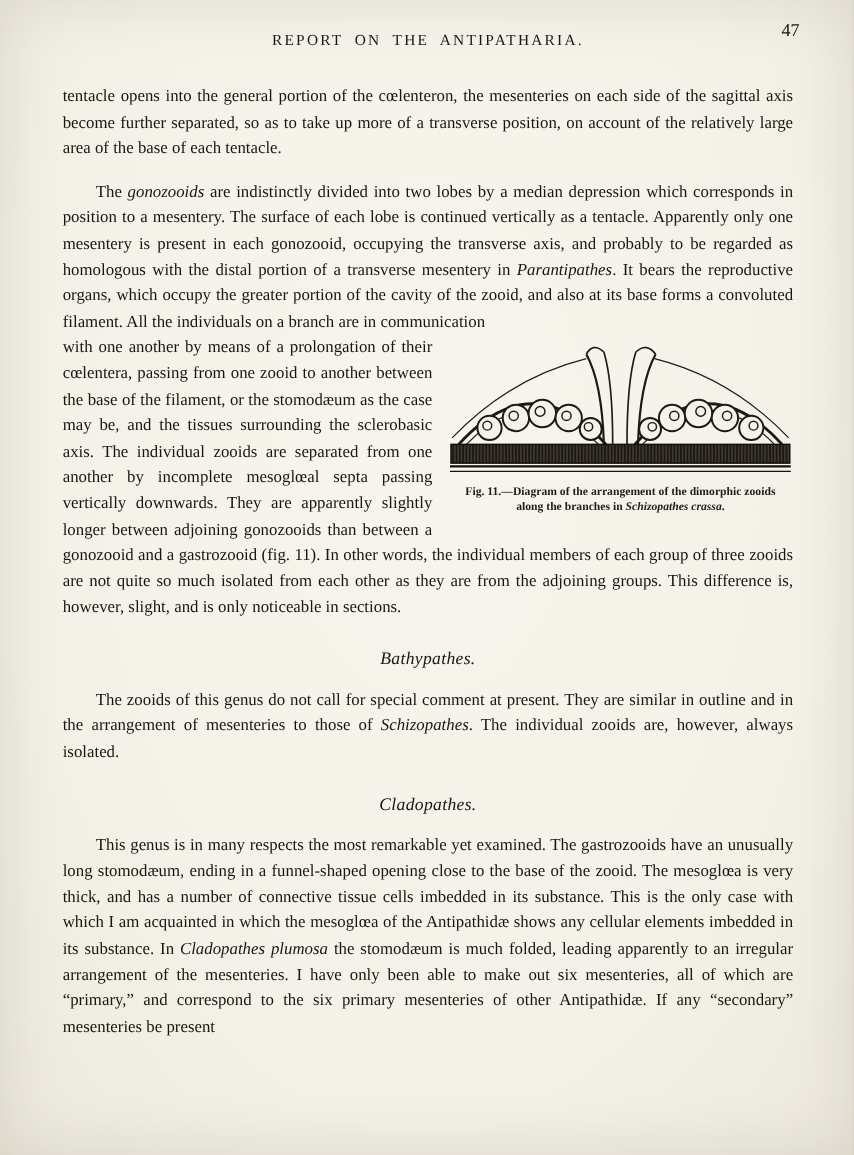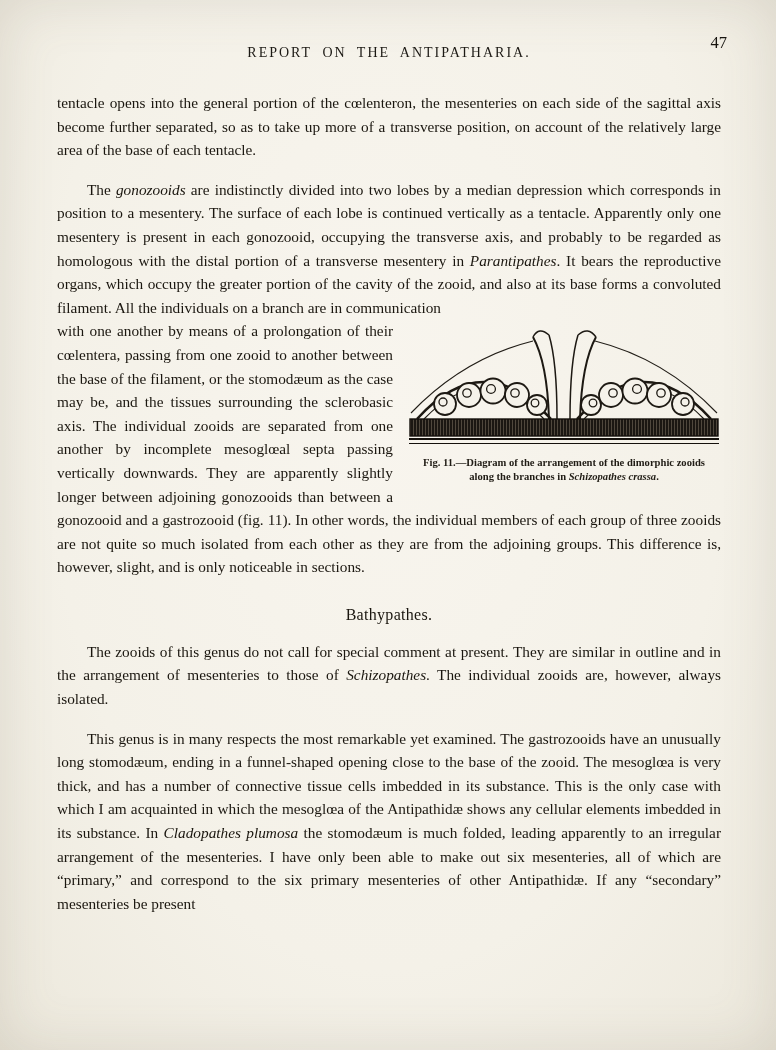--- a/index.html
+++ b/index.html
@@ -6,21 +6,21 @@
   html, body {
     margin: 0; padding: 0;
     background: #d8d4cb;
   }
   body { width: 776px; height: 1050px; overflow: hidden; }
 
   .page {
     width: 776px; height: 1050px;
     background: radial-gradient(ellipse at 50% 38%, #f8f5ee 0%, #f4f1e8 62%, #ece8dc 100%);
     box-shadow: inset 0 0 55px rgba(110,100,80,0.16);
-    padding: 43px 55px 0 57px;
+    padding: 28px 55px 0 57px;
     font-family: "Liberation Serif", "DejaVu Serif", serif;
     color: #17140f;
     position: relative;
     overflow: hidden;
   }
 
   .running-head {
     position: relative;
     text-align: center;
     height: 22px;
@@ -65,20 +65,21 @@
     font-weight: bold;
     margin-top: 7px;
     padding: 0 8px;
     text-align: center;
     text-indent: 0;
     color: #201c15;
   }
 
   .section-head {
     font-weight: normal;
+    font-style: italic;
     text-align: center;
     font-size: 16px;
     margin: 27px 0 14px;
     letter-spacing: .3px;
     color: #1a160f;
   }
 </style>
 </head>
 <body>
 
@@ -155,16 +156,17 @@
       </svg>
       <span class="figure-caption"><span>Fig. 11.—Diagram of the arrangement of the dimorphic zooids along the branches in </span><i>Schizopathes crassa</i><span>.</span></span>
     </span>
     <span><span>with one another by means of a prolongation of their cœlentera, passing from one zooid to another between the base of the filament, or the stomodæum as the case may be, and the tissues surrounding the sclerobasic axis. The individual zooids are separated from one another by incomplete mesoglœal septa passing vertically downwards. They are apparently slightly longer between adjoining gonozooids than between a gonozooid and a gastrozooid (fig. 11). In other words, the individual members of each group of three zooids are not quite so much isolated from each other as they are from the adjoining groups. This difference is, however, slight, and is only noticeable in sections.</span></span>
   </div>
 
   <h3 class="section-head">Bathypathes.</h3>
 
   <p class="para indent"><span>The zooids of this genus do not call for special comment at present. They are similar in outline and in the arrangement of mesenteries to those of </span><i>Schizopathes</i><span>. The individual zooids are, however, always isolated.</span></p>
 
+  <h3 class="section-head">Cladopathes.</h3>
 
   <p class="para indent"><span>This genus is in many respects the most remarkable yet examined. The gastrozooids have an unusually long stomodæum, ending in a funnel-shaped opening close to the base of the zooid. The mesoglœa is very thick, and has a number of connective tissue cells imbedded in its substance. This is the only case with which I am acquainted in which the mesoglœa of the Antipathidæ shows any cellular elements imbedded in its substance. In </span><i>Cladopathes plumosa</i><span> the stomodæum is much folded, leading apparently to an irregular arrangement of the mesenteries. I have only been able to make out six mesenteries, all of which are “primary,” and correspond to the six primary mesenteries of other Antipathidæ. If any “secondary” mesenteries be present</span></p>
 
 </div>
 
 </body></html>

